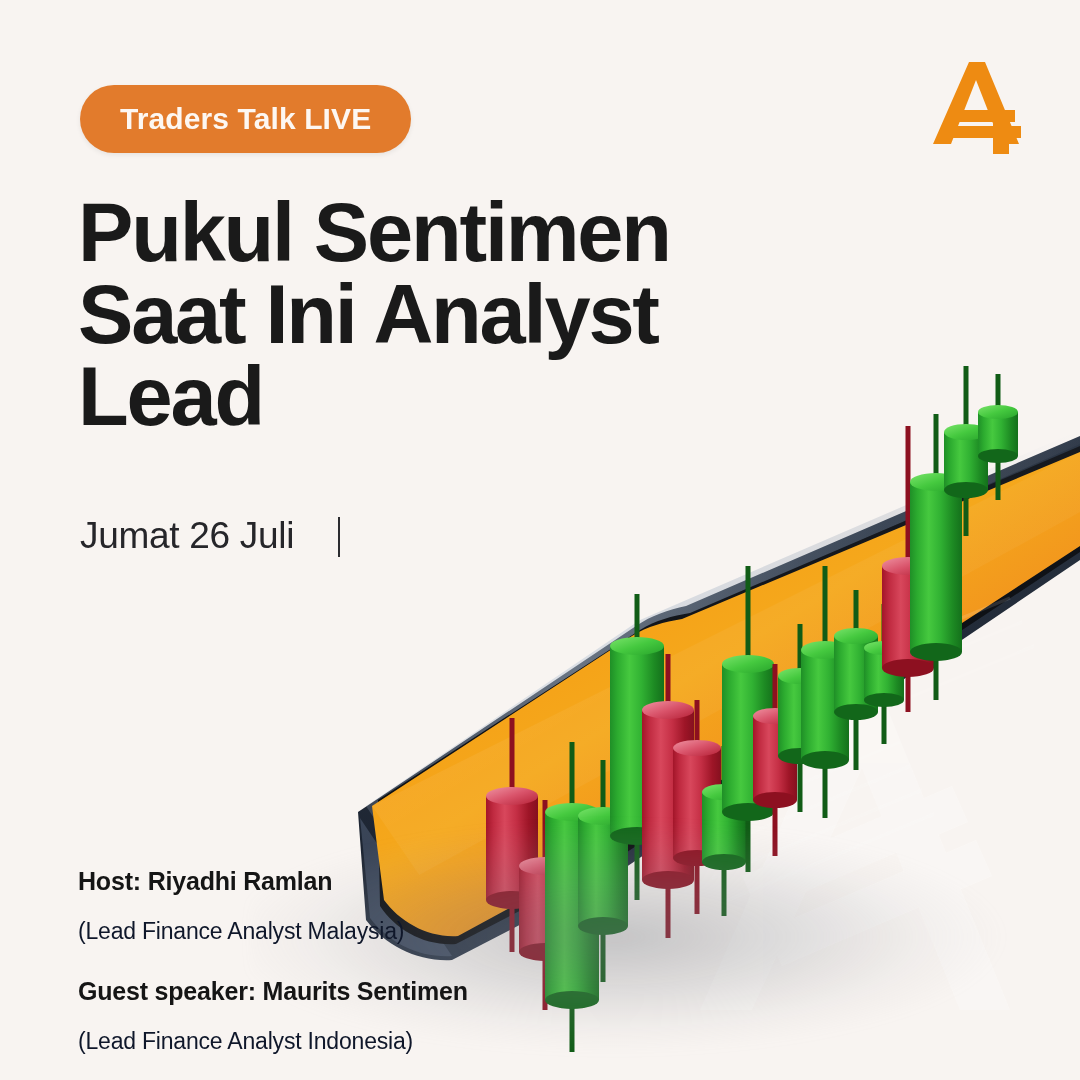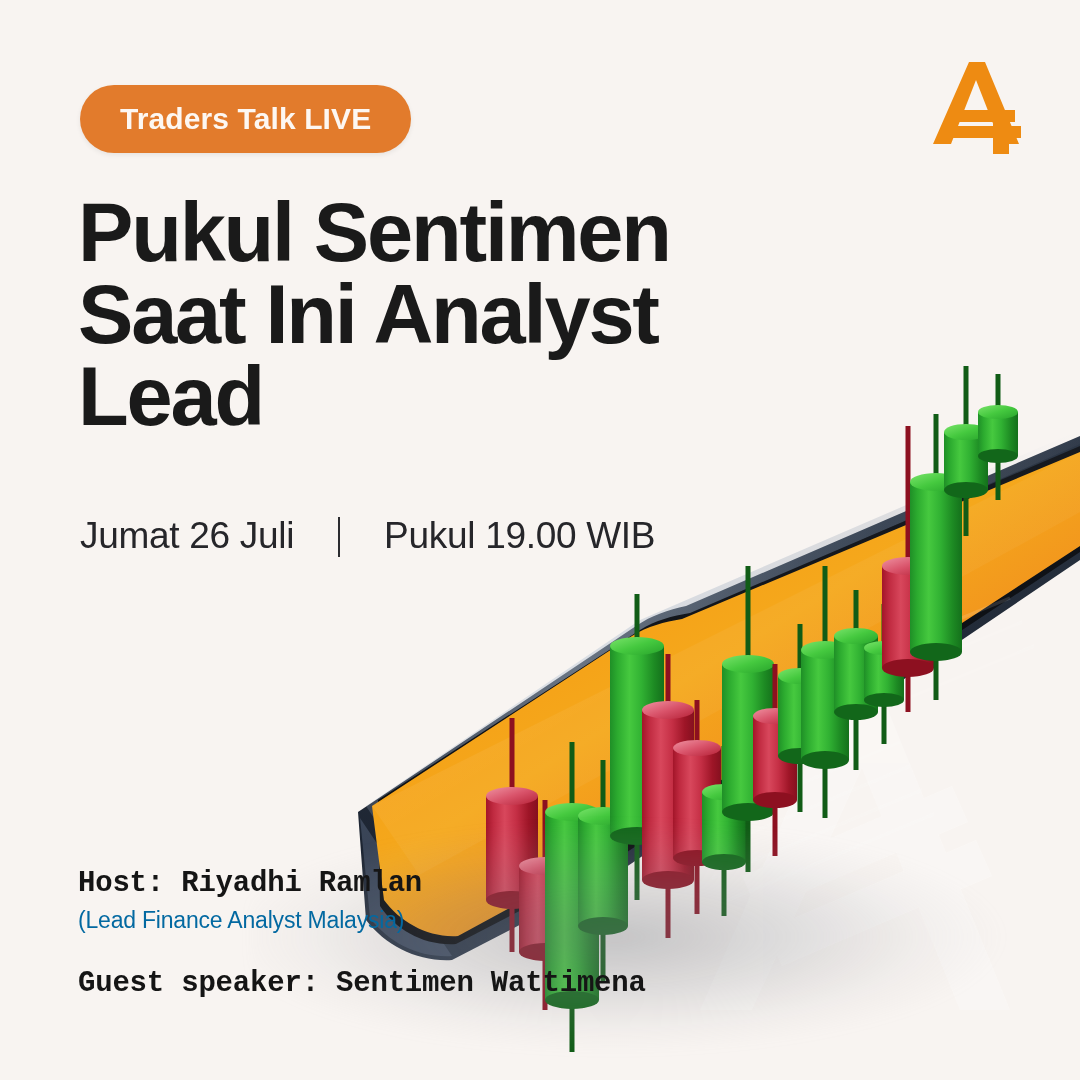--- a/index.html
+++ b/index.html
@@ -59,26 +59,26 @@
   .dateline .sep{
     display:inline-block;width:2px;height:40px;
     background:#2b2b2f;margin:0 16px;position:relative;top:1px;
   }
 
   
   .credits{position:absolute;left:78px;top:866px;}
   .credit-block{margin-bottom:30px;}
   .credit-block:last-child{margin-bottom:0;}
   .credit-name{
-    color:#151515;font-size:29px;font-weight:bold;
-    letter-spacing:-.2px;line-height:1.22;white-space:nowrap;font-family:Liberation Mono, monospace;
+    color:#151515;font-size:25px;font-weight:bold;
+    letter-spacing:-.2px;line-height:1.22;white-space:nowrap;
   }
   .credit-role{
-    color:#0369a1;font-size:23px;font-weight:400;
-    letter-spacing:-.2px;line-height:1.3;margin-top:5px;white-space:nowrap;
+    color:#0f172a;font-size:23px;font-weight:400;
+    letter-spacing:-.2px;line-height:1.3;margin-top:20px;white-space:nowrap;
   }
 
   
   .art{position:absolute;left:0;top:0;width:1080px;height:1080px;}
 </style>
 </head>
 <body>
 
 <div class="poster">
 
@@ -357,26 +357,26 @@
 
   <div class="headline">
     <span class="ln">Pukul Sentimen</span>
     <span class="ln">Saat Ini Analyst</span>
     <span class="ln">Lead</span>
   </div>
 
   <div class="dateline">
     <span>Jumat 26 Juli</span>
     <span class="sep"></span>
-    <span>Pukul 19.00 WIB</span>
   </div>
 
   <div class="credits">
     <div class="credit-block">
       <div class="credit-name">Host: Riyadhi Ramlan</div>
       <div class="credit-role">(Lead Finance Analyst Malaysia)</div>
     </div>
     <div class="credit-block">
-      <div class="credit-name">Guest speaker: Sentimen Wattimena</div>
+      <div class="credit-name">Guest speaker: Maurits Sentimen</div>
+      <div class="credit-role">(Lead Finance Analyst Indonesia)</div>
     </div>
   </div>
 
 </div>
 
 </body></html>

